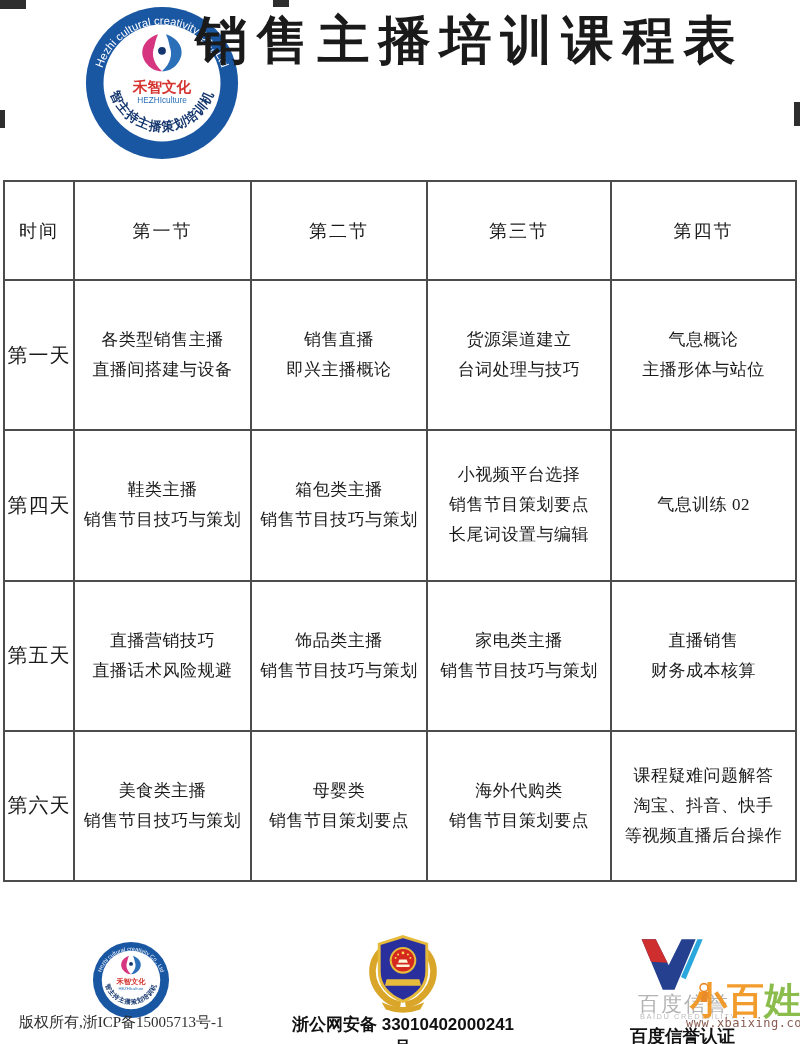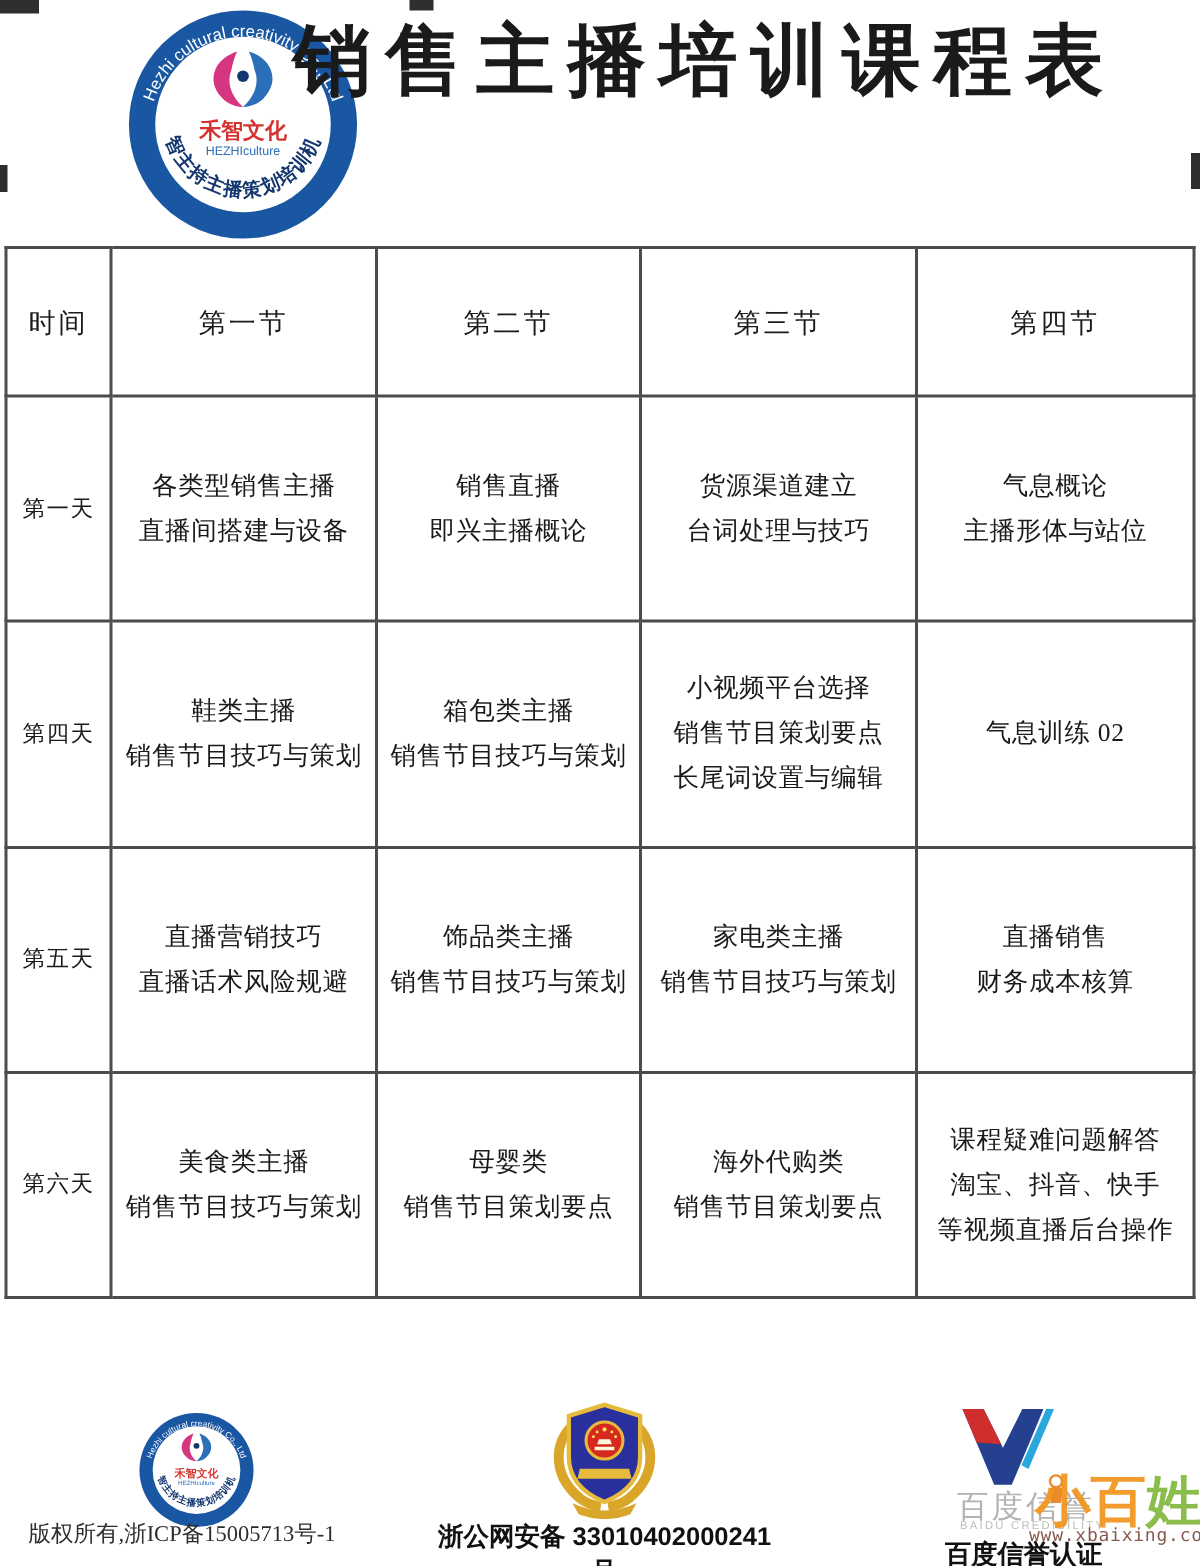--- a/index.html
+++ b/index.html
@@ -8,28 +8,28 @@
   .page { position:absolute; inset:0; background:#fff; }
 
   
   .logo-top { position:absolute; left:84px; top:5px; }
   .page-title { position:absolute; left:168px; top:6px; width:604px; text-align:center;
                 font-size:52px; font-weight:bold; letter-spacing:9px; white-space:nowrap; }
   .page-subtitle { position:absolute; left:168px; top:78px; width:604px; text-align:center;
                    font-size:14px; letter-spacing:0.5px; white-space:nowrap; }
 
   
-  table.schedule { position:absolute; left:3px; top:164px; width:792px; height:702px;
+  table.schedule { position:absolute; left:3px; top:180px; width:792px; height:702px;
                    border-collapse:collapse; table-layout:fixed; }
   table.schedule th, table.schedule td { border:2px solid #4c4c4c; text-align:center;
                    vertical-align:middle; font-weight:normal; padding:0; }
   table.schedule thead tr { height:99px; }
   table.schedule tbody tr { height:100.5px; }
   .hdr { font-size:18px; letter-spacing:2px; }
-  .day { font-size:15px; letter-spacing:1px;margin-left:24px; }
+  .day { font-size:20px; letter-spacing:1px;margin-left:24px; }
   .cell-line { font-size:17px; line-height:30px; letter-spacing:0.5px; }
 
   
   .logo-bottom { position:absolute; left:92px; top:941px; }
   .copyright { position:absolute; left:19px; top:1013px; font-family:Liberation Serif, serif;
                font-size:15px; color:#2d2d2d; }
   .police-badge { position:absolute; left:362px; top:929px; }
   .police-record { position:absolute; left:290px; top:1013px; width:226px; text-align:center;
                    font-family:"Liberation Sans",sans-serif; font-weight:bold; font-size:17px; color:#111; }
   .baidu-logo { position:absolute; left:638px; top:937px; }

